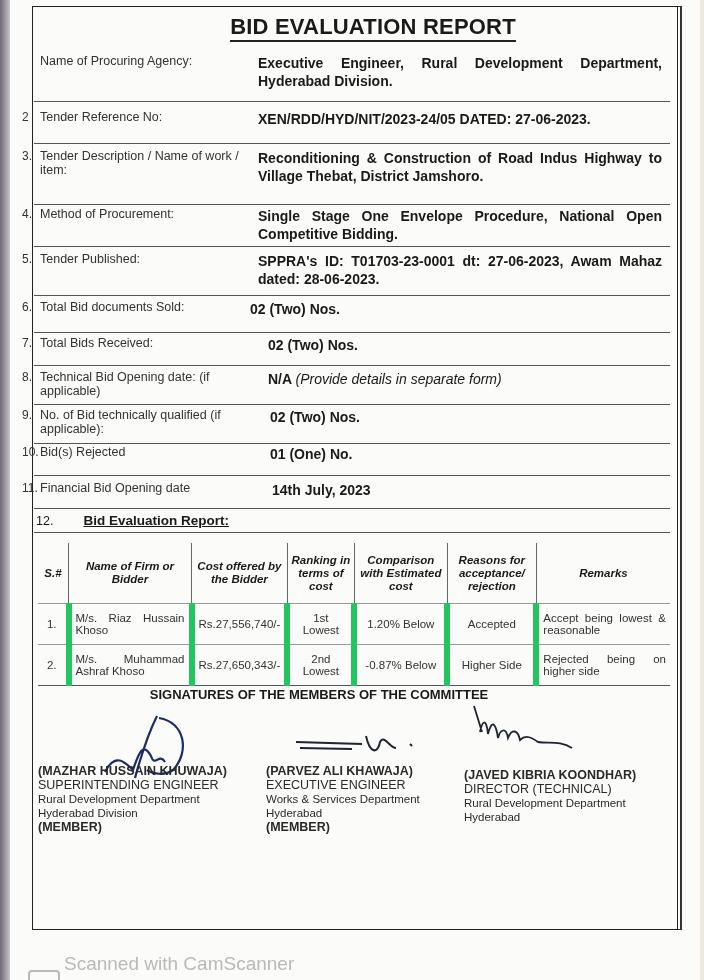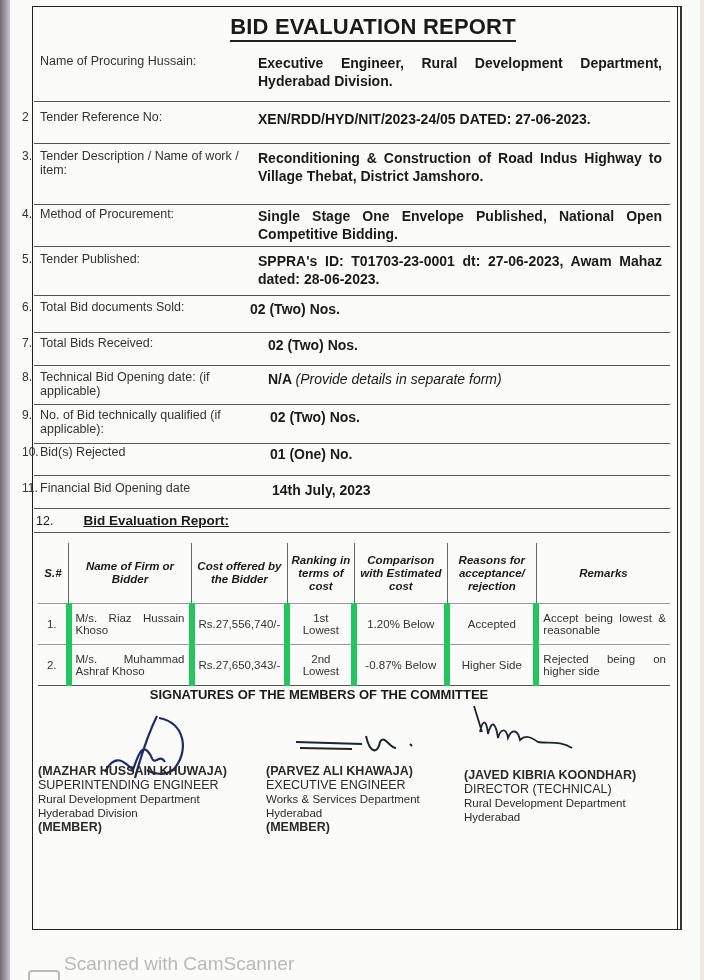--- a/index.html
+++ b/index.html
@@ -81,21 +81,21 @@
 <body>
 
 <div class="leftedge"></div>
 <div class="paper"></div>
 <div class="frame"></div>
 
 <div class="title"><span>BID EVALUATION REPORT</span></div>
 
 <div class="row" style="top:54px;">
 
-  <span class="lbl">Name of Procuring Hussain:</span>
+  <span class="lbl">Name of Procuring Agency:</span>
   <span class="val">Executive Engineer, Rural Development Department, Hyderabad Division.</span>
 </div>
 <div class="hline" style="top:101px;"></div>
 
 <div class="row" style="top:110px;">
   <span class="num">2</span>
   <span class="lbl">Tender Reference No:</span>
   <span class="val">XEN/RDD/HYD/NIT/2023-24/05 DATED: 27-06-2023.</span>
 </div>
 <div class="hline" style="top:143px;"></div>
@@ -103,21 +103,21 @@
 <div class="row" style="top:149px;">
   <span class="num">3.</span>
   <span class="lbl">Tender Description / Name of work / item:</span>
   <span class="val">Reconditioning &amp; Construction of Road Indus Highway to Village Thebat, District Jamshoro.</span>
 </div>
 <div class="hline" style="top:204px;"></div>
 
 <div class="row" style="top:207px;">
   <span class="num">4.</span>
   <span class="lbl">Method of Procurement:</span>
-  <span class="val">Single Stage One Envelope Published, National Open Competitive Bidding.</span>
+  <span class="val">Single Stage One Envelope Procedure, National Open Competitive Bidding.</span>
 </div>
 <div class="hline" style="top:246px;"></div>
 
 <div class="row" style="top:252px;">
   <span class="num">5.</span>
   <span class="lbl">Tender Published:</span>
   <span class="val">SPPRA's ID: T01703-23-0001 dt: 27-06-2023, Awam Mahaz dated: 28-06-2023.</span>
 </div>
 <div class="hline" style="top:295px;"></div>
 

